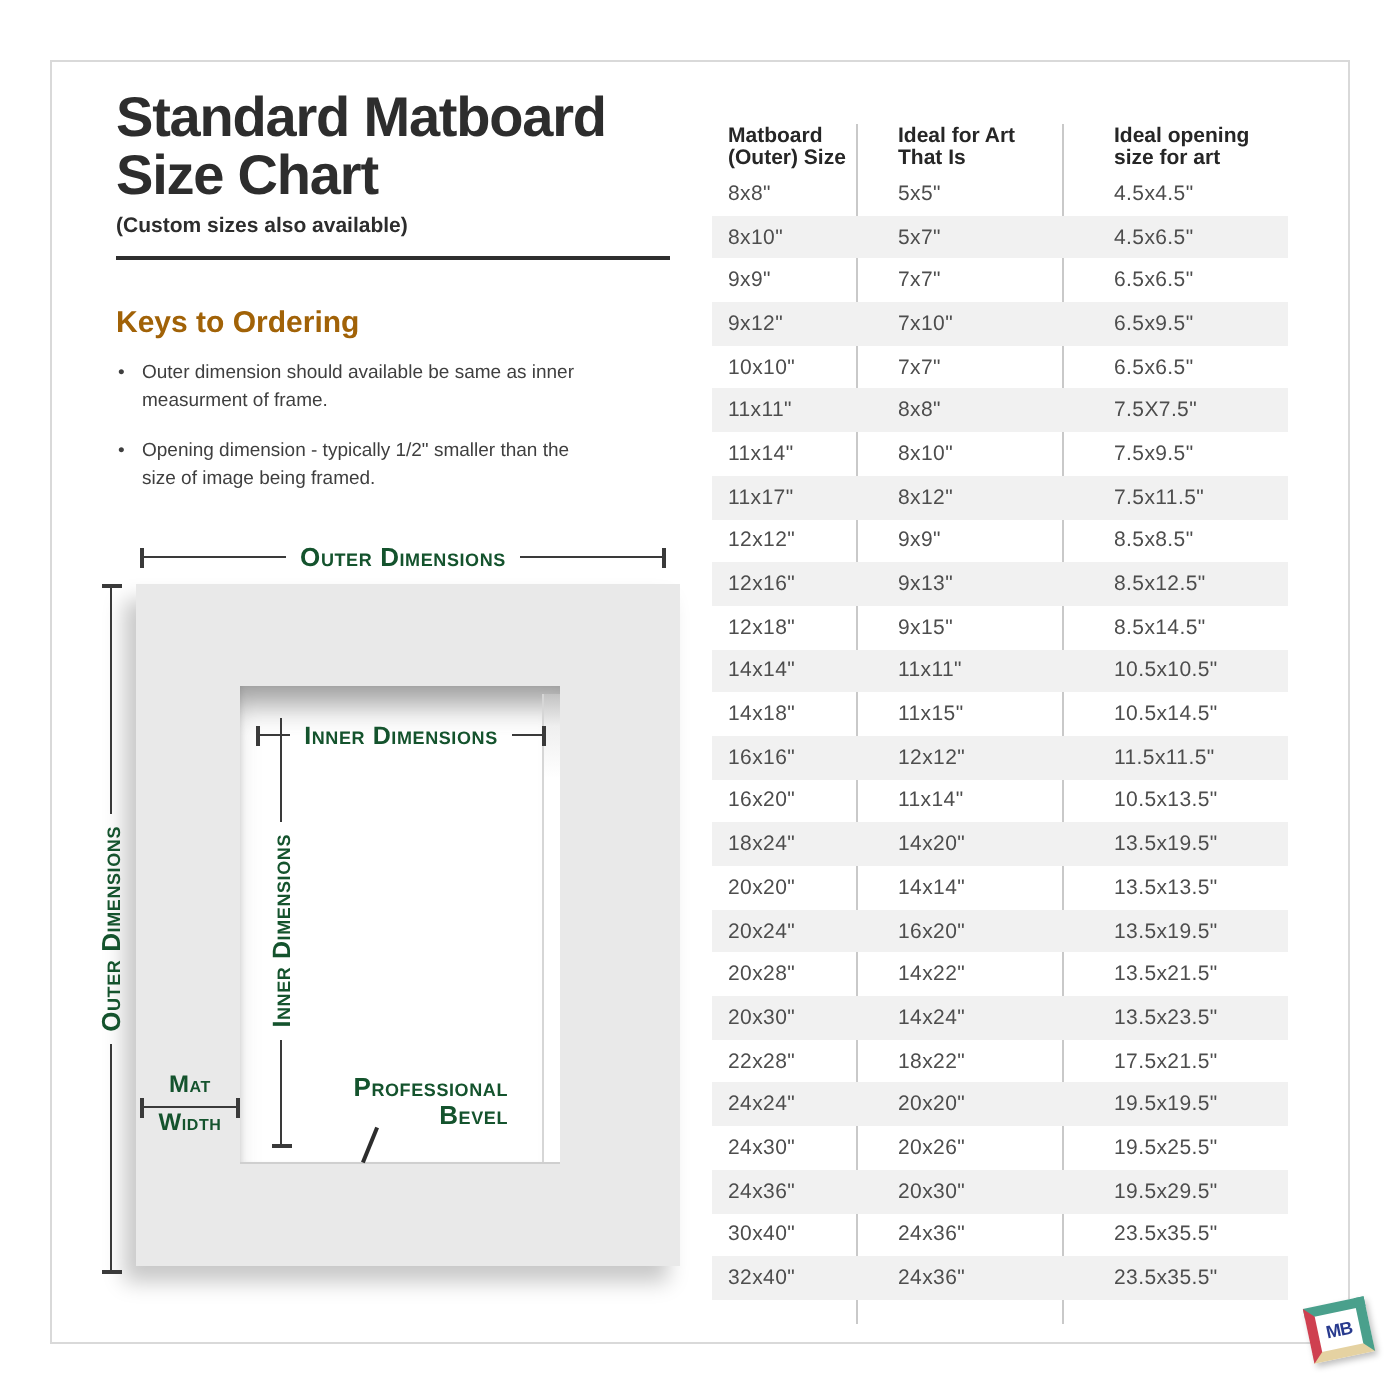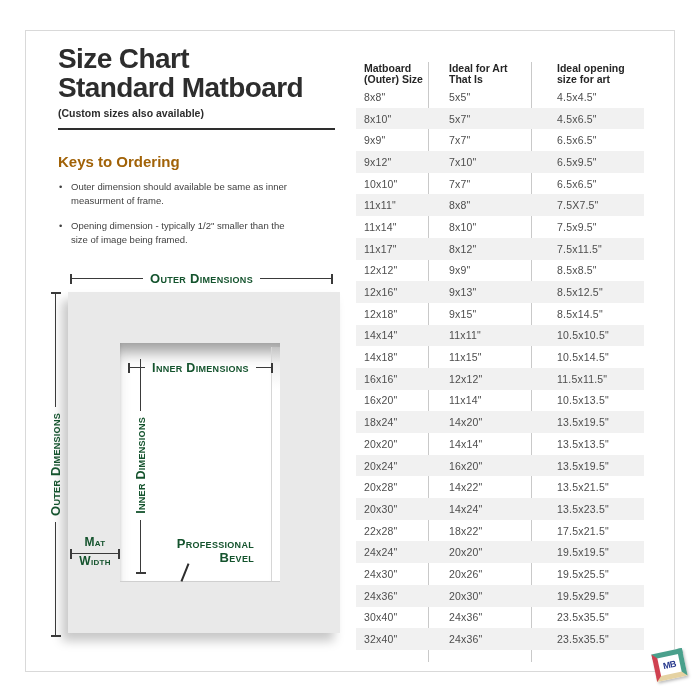--- a/index.html
+++ b/index.html
@@ -84,22 +84,22 @@
 </style>
 </head>
 <body>
 
 <div class="page">
 
   <div class="page-border"></div>
 
   <div class="left-col">
     <div class="title">
+      <span class="tip-line">Standard Matboard</span>
       <span class="tip-line">Size Chart</span>
-      <span class="tip-line">Standard Matboard</span>
     </div>
     <div class="subtitle">(Custom sizes also available)</div>
     <div class="title-rule"></div>
     <div class="keys-heading">Keys to Ordering</div>
     <ul class="tips">
       <li>
         <span class="tip-line">Outer dimension should available be same as inner</span>
         <span class="tip-line">measurment of frame.</span>
       </li>
       <li>

